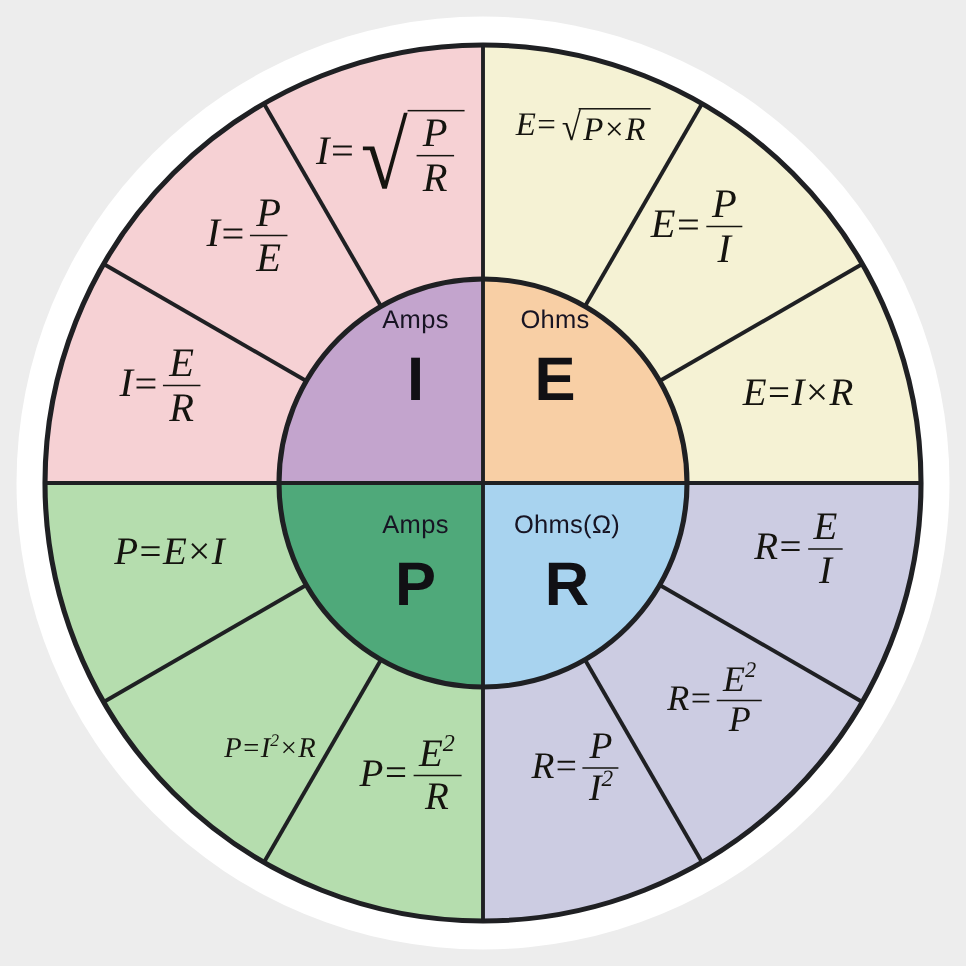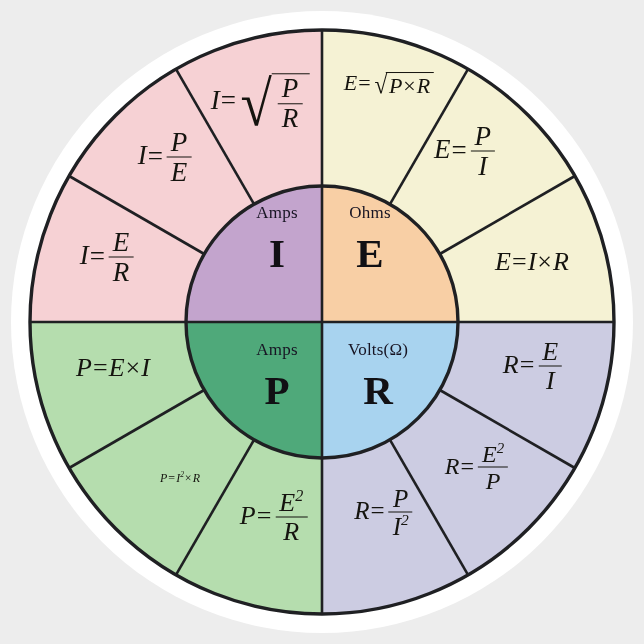--- a/index.html
+++ b/index.html
@@ -40,21 +40,21 @@
     font-family: "Liberation Serif", "DejaVu Serif", serif;
     font-style: italic;
     line-height: 1;
     pointer-events: auto;
   }
   .quad-label {
     position: absolute;
     transform: translate(-50%, -50%);
     text-align: center;
     color: #171423;
-    font-family: Liberation Serif, serif;
+    font-family: Liberation Sans, sans-serif;
     white-space: nowrap;
     pointer-events: auto;
   }
   .quad-label .unit {
     display: block;
     font-size: 17px;
     letter-spacing: .2px;
   }
   .quad-label .sym {
     display: block;
@@ -173,21 +173,21 @@
     <div class="formula" id="f-volts-1" title="E = P/I" style="left: 466px; top: 152px; font-size: 27px;">
       <span class="eq">E</span><span class="op">=</span><span class="frac"><span class="num eq">P</span><span class="den eq">I</span></span>
     </div>
     <div class="formula" id="f-power-0" title="P = E × I" style="left: 113px; top: 368px; font-size: 26px;">
       <span class="eq">P</span><span class="op">=</span><span class="eq">E</span><span class="op">×</span><span class="eq">I</span>
     </div>
 
     <div class="formula" id="f-volts-2" title="E = I × R" style="left: 532px; top: 262px; font-size: 26px;">
       <span class="eq">E</span><span class="op">=</span><span class="eq">I</span><span class="op">×</span><span class="eq">R</span>
     </div>
-    <div class="formula" id="f-power-1" title="P = I² × R" style="left: 180px; top: 478px; font-size: 12px;">
+    <div class="formula" id="f-power-1" title="P = I² × R" style="left: 180px; top: 499px; font-size: 19px;">
       <span class="eq">P</span><span class="op">=</span><span class="eq">I</span><sup class="exp">2</sup><span class="op">×</span><span class="eq">R</span>
     </div>
     <div class="formula" id="f-power-2" title="P = E²/R" style="left: 275px; top: 518px; font-size: 26px;">
       <span class="eq">P</span><span class="op">=</span><span class="frac"><span class="num eq">E<sup class="exp">2</sup></span><span class="den eq">R</span></span>
     </div>
 
     <div class="formula" id="f-ohms-0" title="R = E/I" style="left: 534px; top: 367px; font-size: 26px;">
       <span class="eq">R</span><span class="op">=</span><span class="frac"><span class="num eq">E</span><span class="den eq">I</span></span>
     </div>
     <div class="formula" id="f-ohms-1" title="R = E²/P" style="left: 478px; top: 468px; font-size: 24px;">
@@ -203,18 +203,18 @@
     </div>
     <div class="quad-label" id="lab-volts" style="left: 370px; top: 240px;">
       <span class="unit">Ohms</span>
       <span class="sym">E</span>
     </div>
     <div class="quad-label" id="lab-power" style="left: 277px; top: 377px;">
       <span class="unit">Amps</span>
       <span class="sym">P</span>
     </div>
     <div class="quad-label" id="lab-ohms" style="left: 378px; top: 377px;">
-      <span class="unit">Volts(Ω)</span>
+      <span class="unit">Ohms(Ω)</span>
       <span class="sym">R</span>
     </div>
 
   </div>
 </div>
 
 </body></html>

